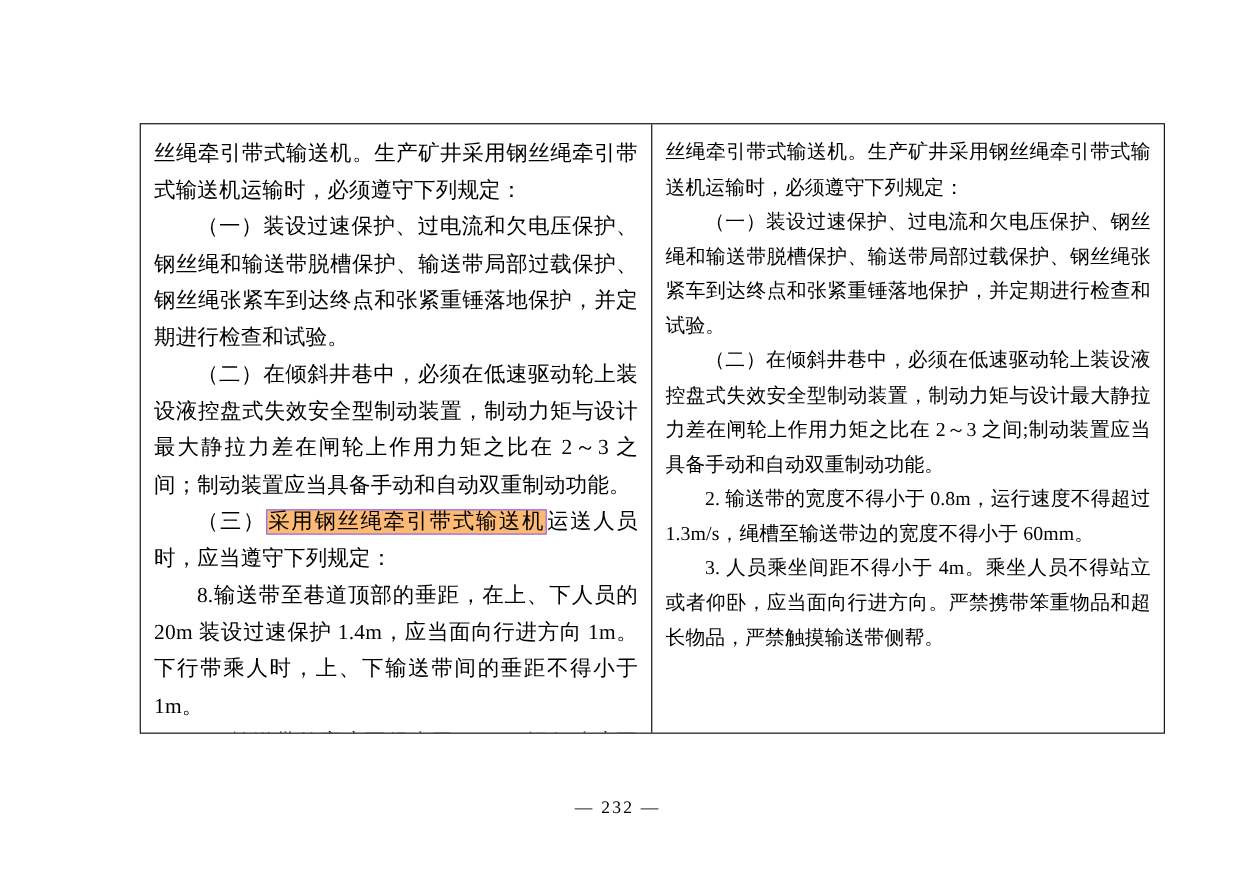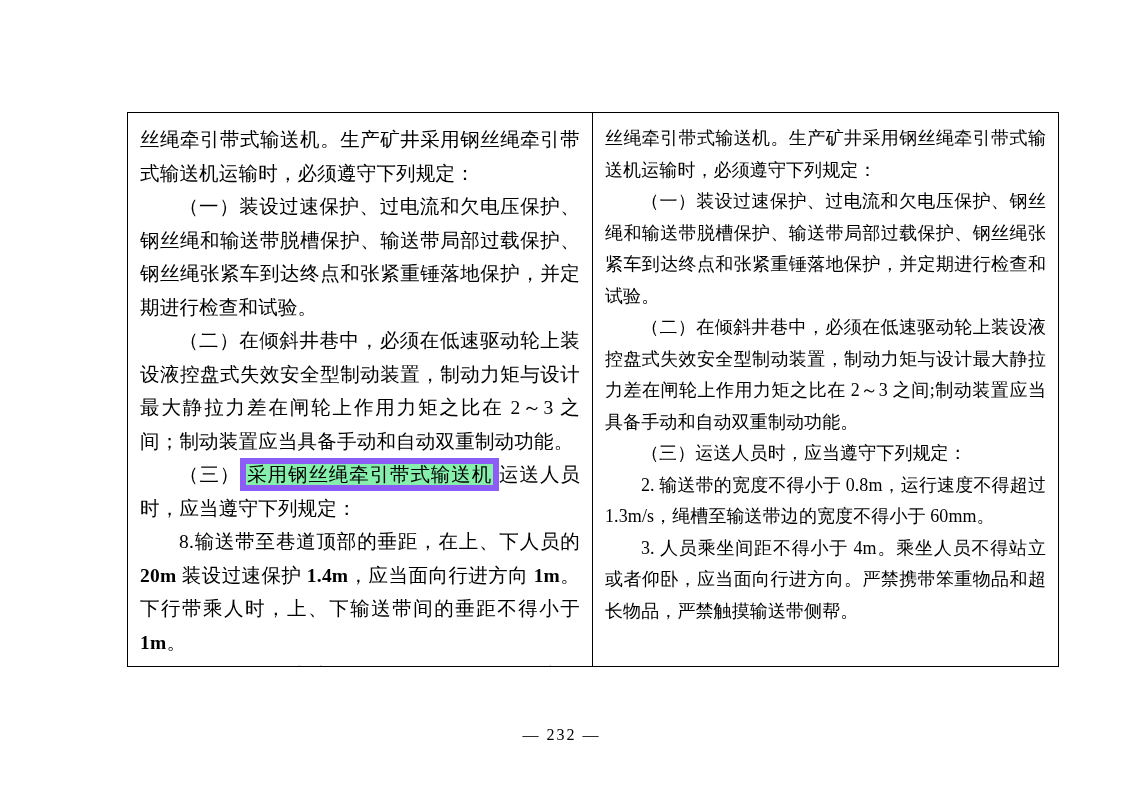--- a/index.html
+++ b/index.html
@@ -57,26 +57,26 @@
   }
   .col-right .para {
     font-size: 18px;
     line-height: 31.5px;
     letter-spacing: 0.1px;
   }
   .indent {
     text-indent: 2em;
   }
   .hl {
-    border: 6px solid #8b5cf6;
-    background: #86efac;
+    border: 1px solid #8b5cf6;
+    background: #fdba74;
     padding: 0 1px;
   }
   .bold {
-    font-weight: bold;
+    font-weight: normal;
   }
   .footer {
     position: absolute;
     left: 0;
     top: 726px;
     width: 1123px;
     text-align: center;
     font-size: 16px;
     letter-spacing: 2px;
     font-family: "Liberation Serif", "DejaVu Serif", serif;
@@ -95,21 +95,20 @@
       <p class="para indent">（二）在倾斜井巷中，必须在低速驱动轮上装设液控盘式失效安全型制动装置，制动力矩与设计最大静拉力差在闸轮上作用力矩之比在 2～3 之间；制动装置应当具备手动和自动双重制动功能。</p>
       <p class="para indent"><span>（三）</span><span class="hl">采用钢丝绳牵引带式输送机</span><span>运送人员时，应当遵守下列规定：</span></p>
       <p class="para indent" id="sub1"><span>8.输送带至巷道顶部的垂距，在上、下人员的 </span><span class="bold">20m</span><span> 装设过速保护 </span><span class="bold">1.4m</span><span>，应当面向行进方向 </span><span class="bold">1m</span><span>。下行带乘人时，上、下输送带间的垂距不得小于 </span><span class="bold">1m</span><span>。</span></p>
       <p class="para indent" id="sub2"><span>2．输送带的宽度不得小于 </span><span class="bold">0.8m</span><span>，运行速度不得超过 </span></p>
     </div>
 
     <div class="col col-right">
       <p class="para">丝绳牵引带式输送机。生产矿井采用钢丝绳牵引带式输送机运输时，必须遵守下列规定：</p>
       <p class="para indent">（一）装设过速保护、过电流和欠电压保护、钢丝绳和输送带脱槽保护、输送带局部过载保护、钢丝绳张紧车到达终点和张紧重锤落地保护，并定期进行检查和试验。</p>
       <p class="para indent">（二）在倾斜井巷中，必须在低速驱动轮上装设液控盘式失效安全型制动装置，制动力矩与设计最大静拉力差在闸轮上作用力矩之比在 2～3 之间;制动装置应当具备手动和自动双重制动功能。</p>
-      <p class="para indent">（三）运送人员时，应当遵守下列规定：</p>
       <p class="para indent">2. 输送带的宽度不得小于 0.8m，运行速度不得超过 1.3m/s，绳槽至输送带边的宽度不得小于 60mm。</p>
       <p class="para indent">3. 人员乘坐间距不得小于 4m。乘坐人员不得站立或者仰卧，应当面向行进方向。严禁携带笨重物品和超长物品，严禁触摸输送带侧帮。</p>
 
     </div>
 
   </div>
 
   <div class="footer">— 232 —</div>
 
 </div>

